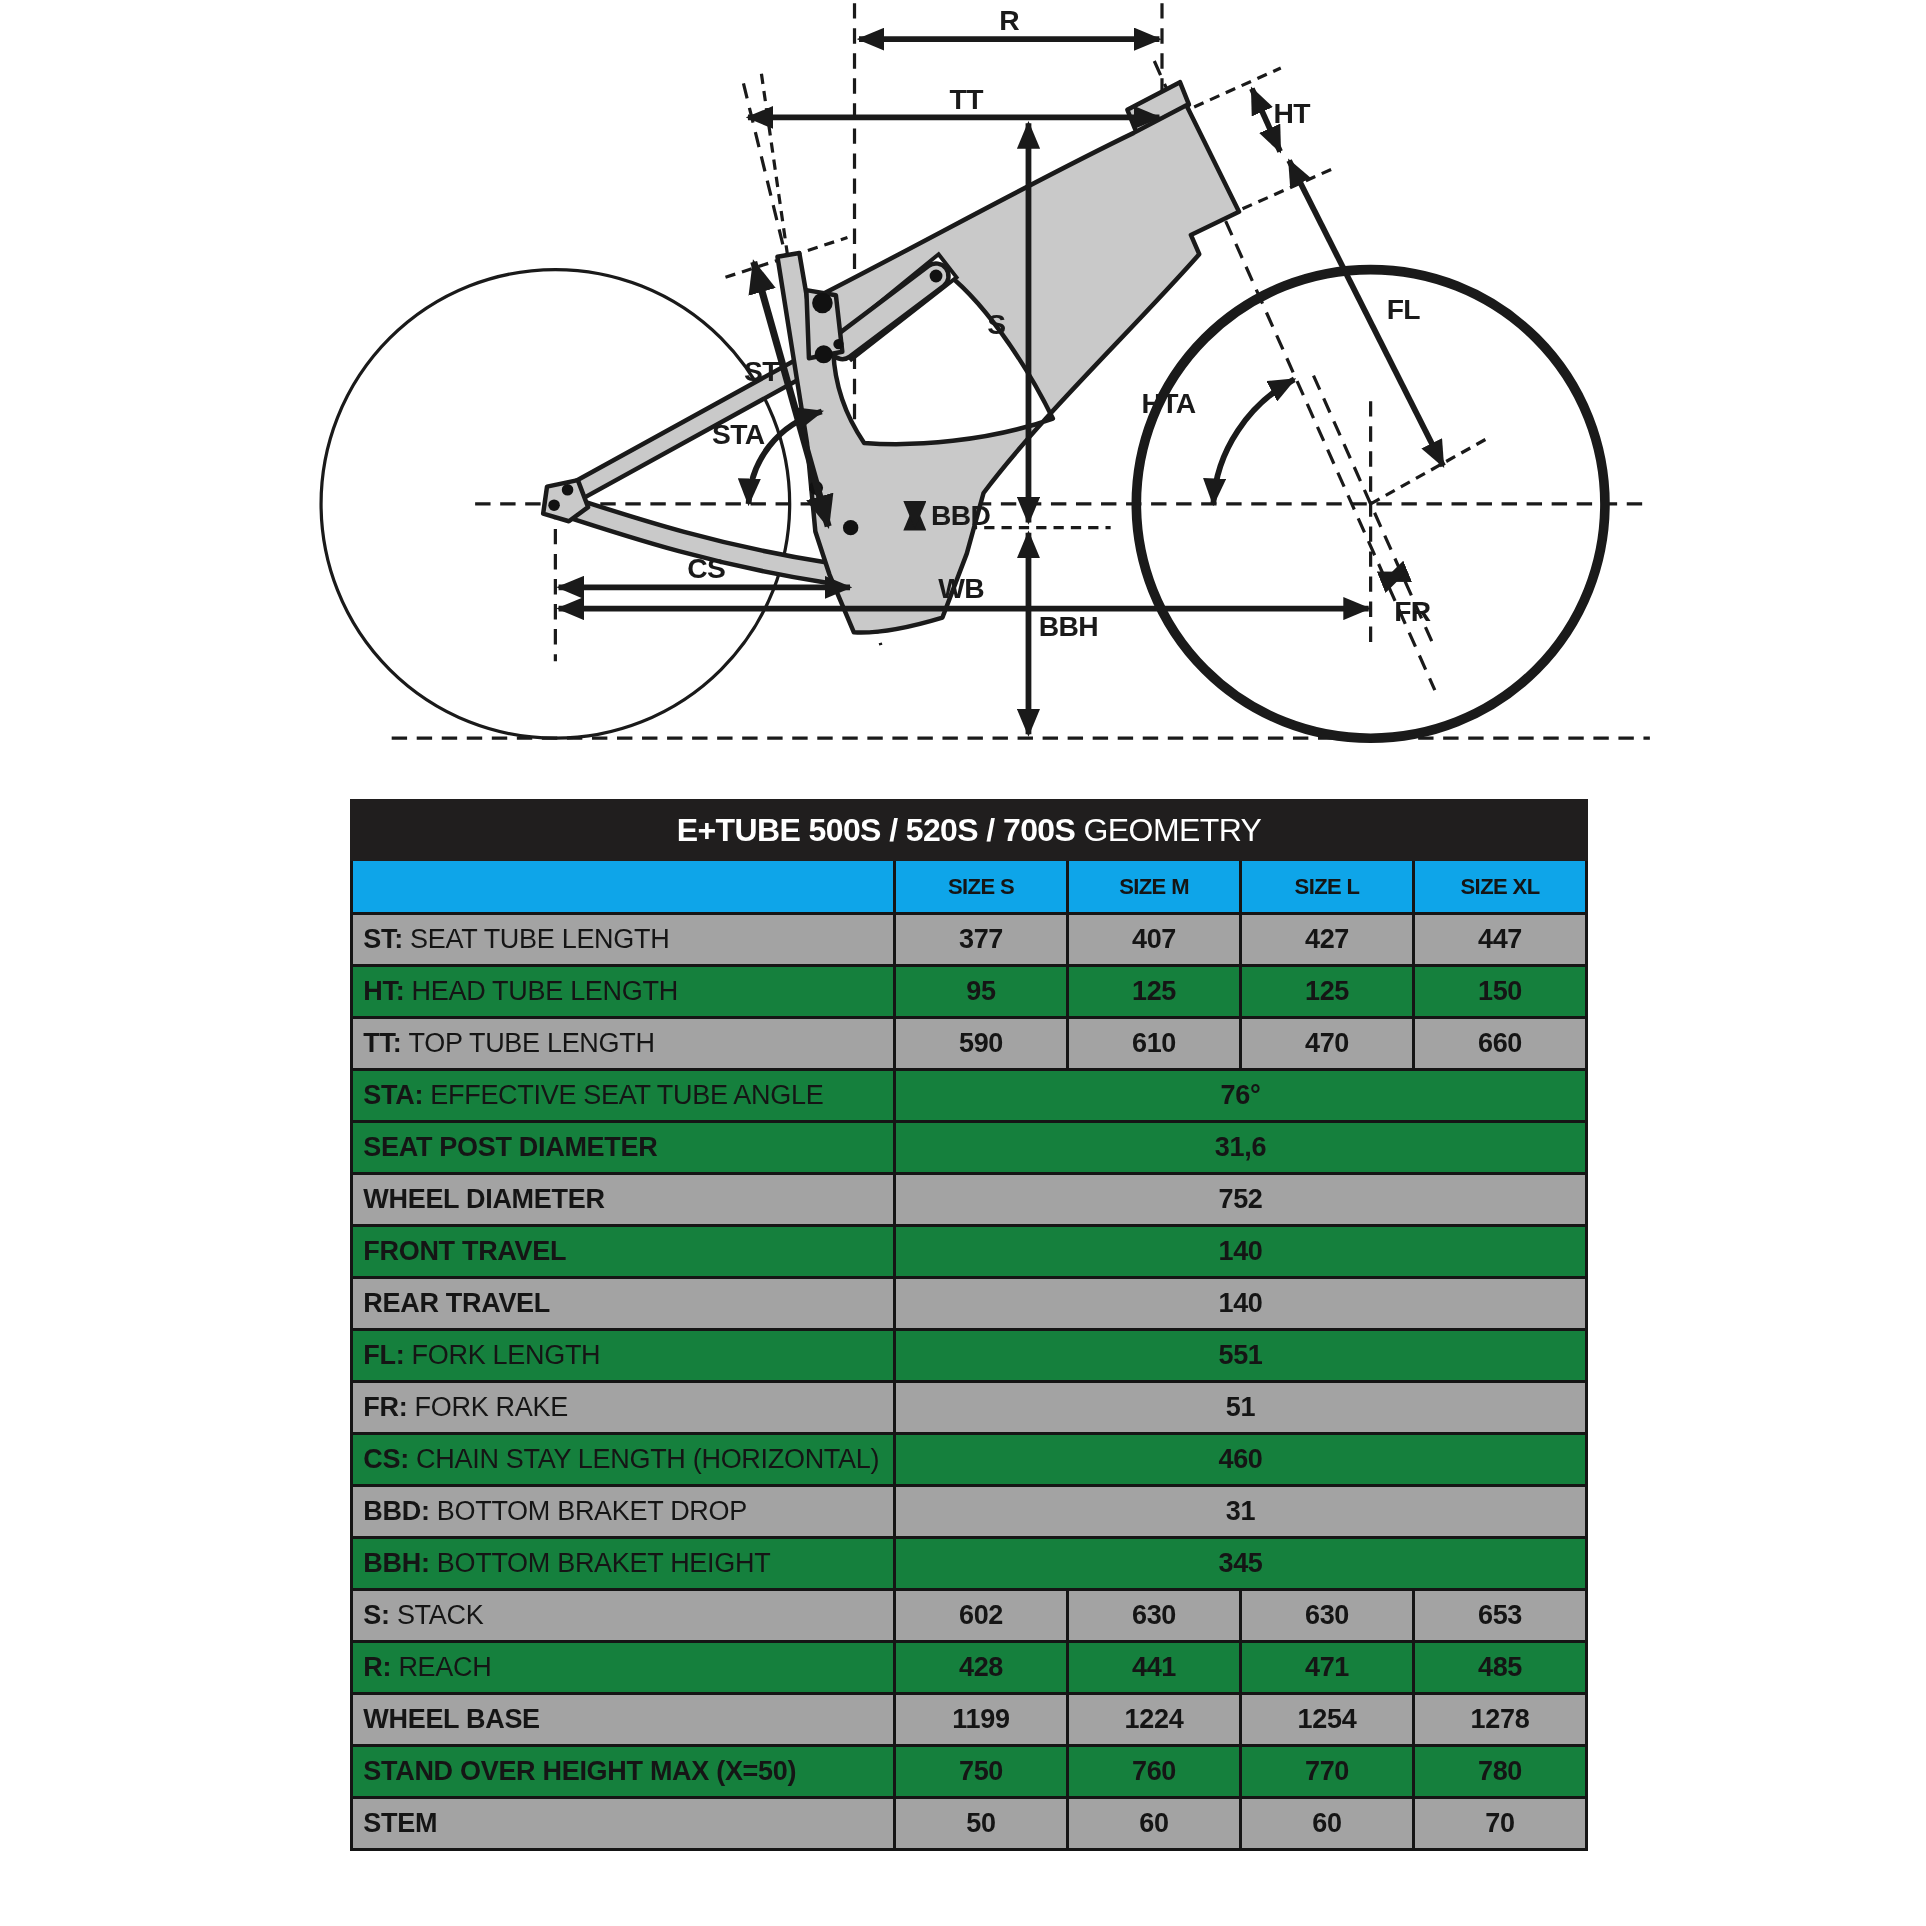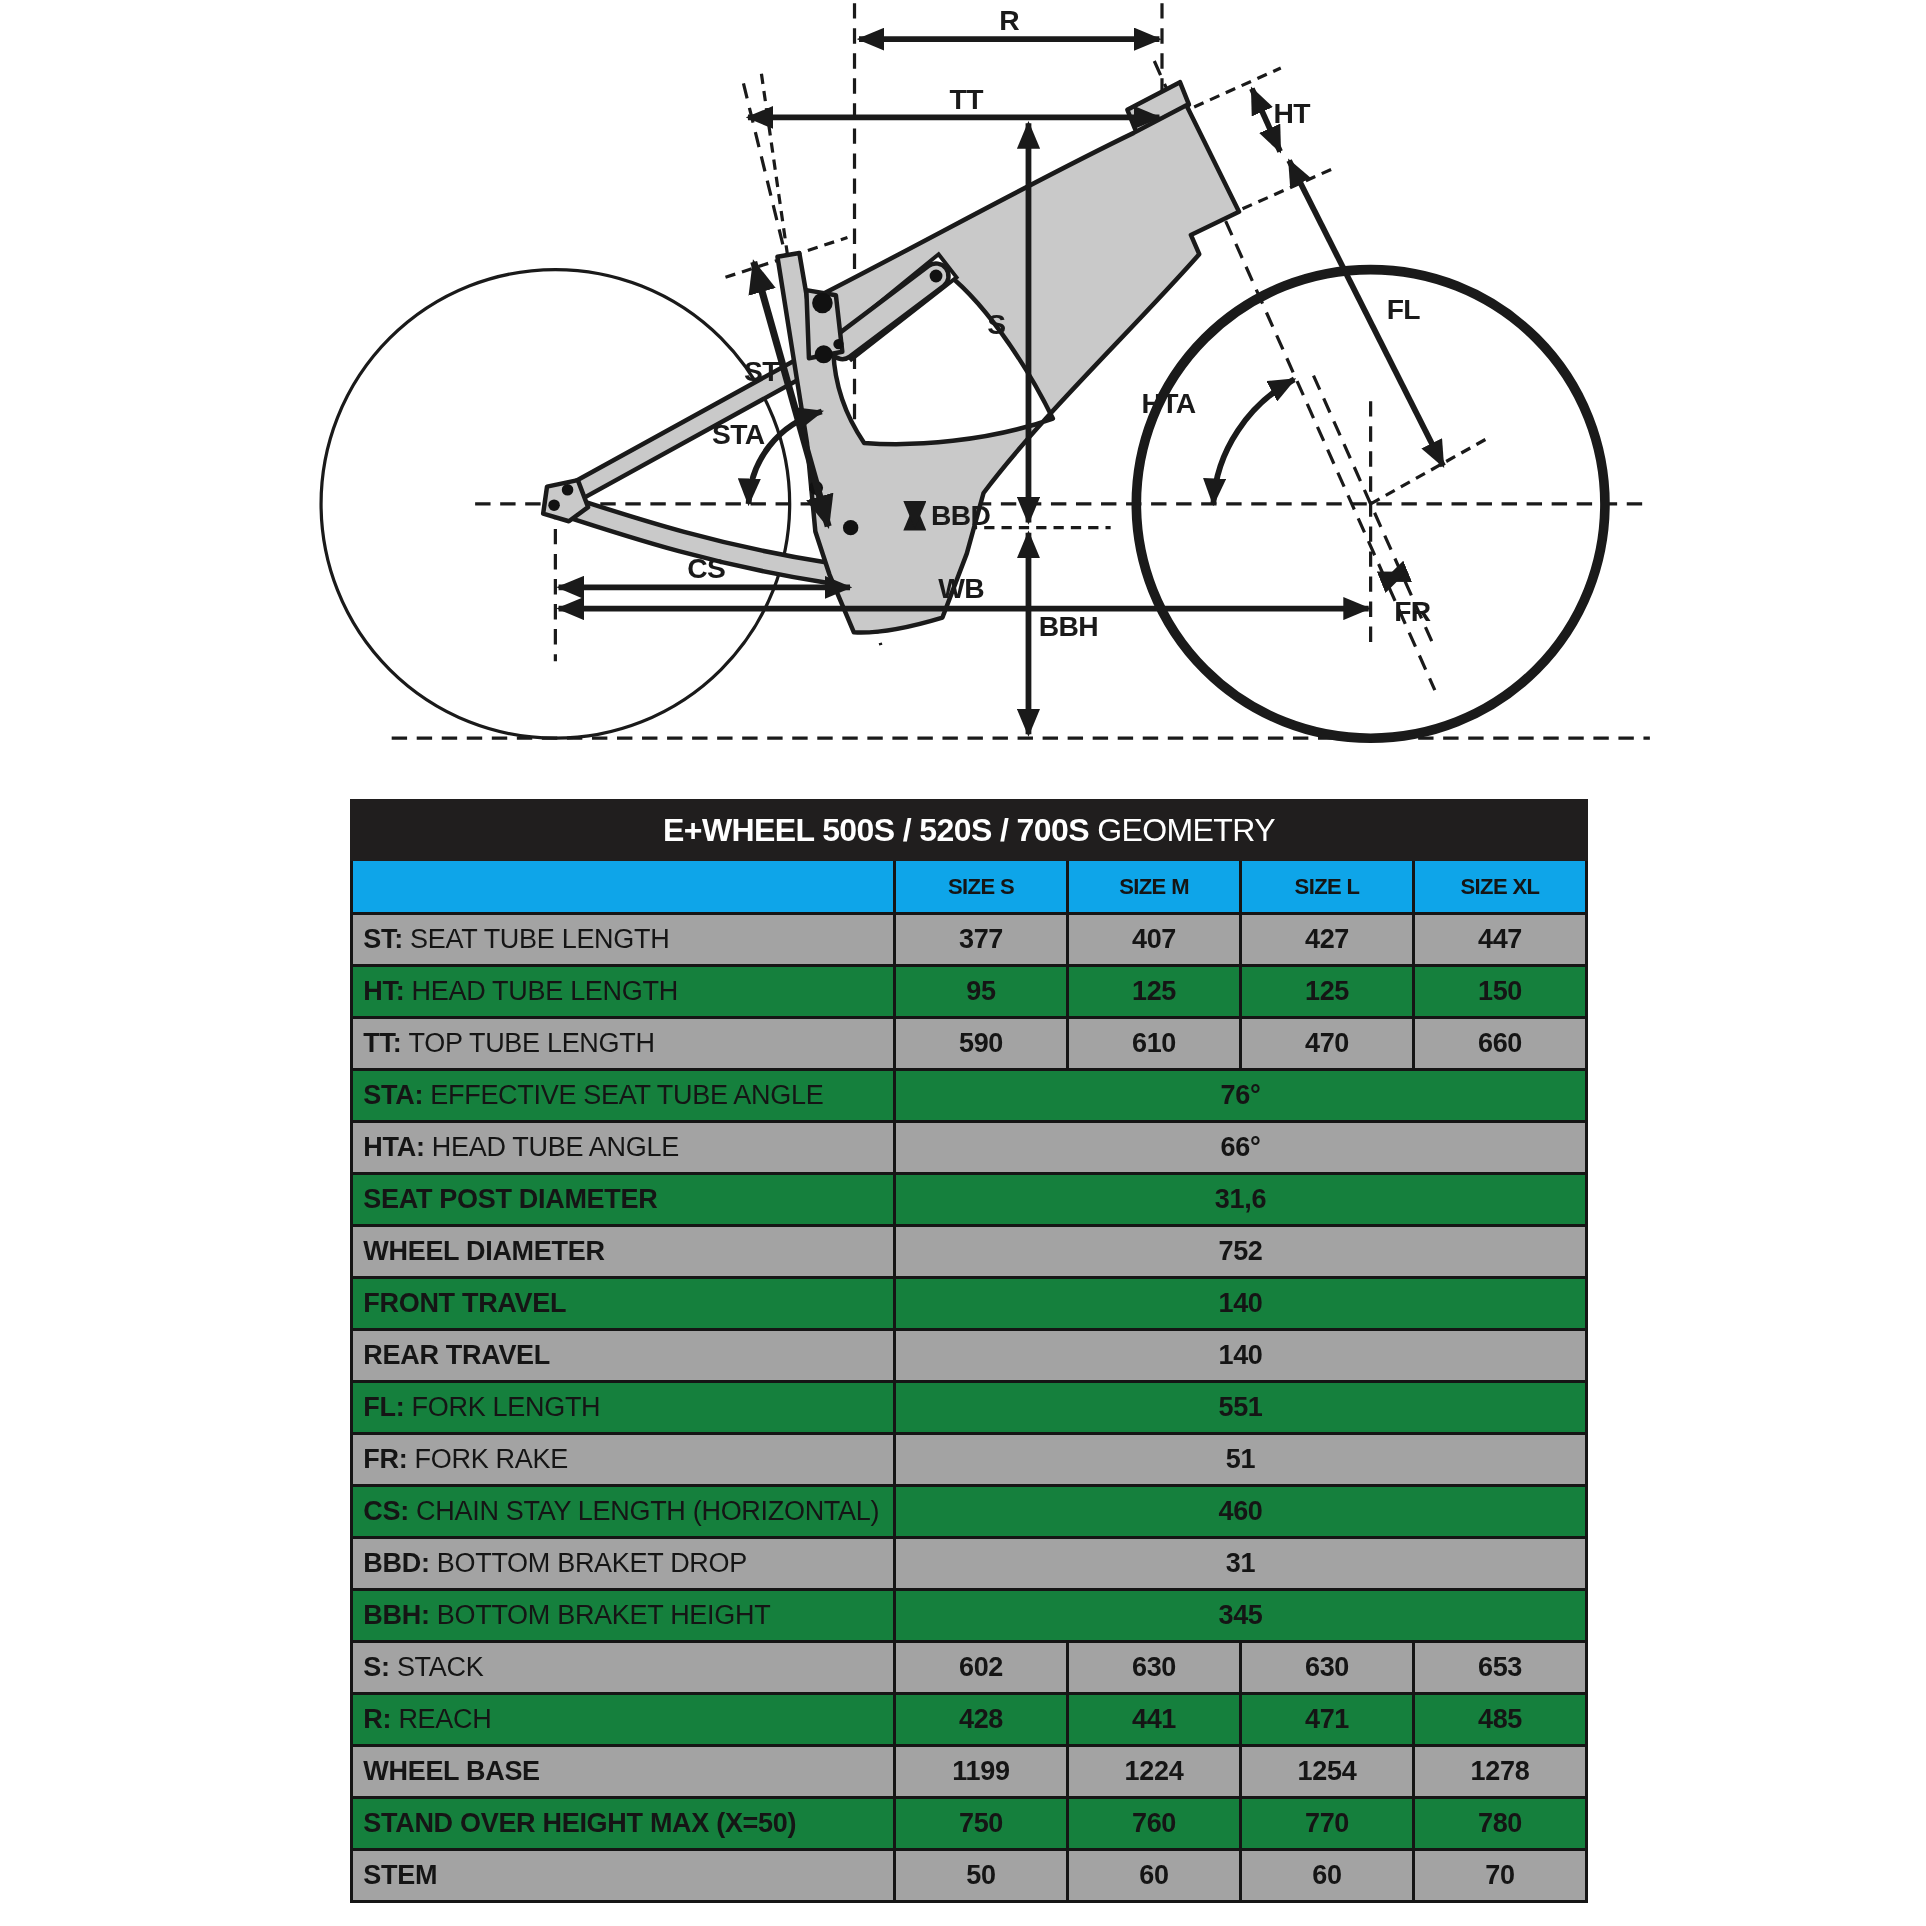--- a/index.html
+++ b/index.html
@@ -148,21 +148,21 @@
       <colgroup>
         <col class="col-lbl">
           <col class="col-s">
           <col class="col-m">
           <col class="col-l">
           <col class="col-xl">
       </colgroup>
       <tbody id="geo-tbody">
         <tr class="title-row">
           <td colspan="5">
-            <span class="t-bold">E+WHEEL 500S / 520S / 700S</span>
+            <span class="t-bold">E+TUBE 500S / 520S / 700S</span>
             <span class="t-reg"> <span>GEOMETRY</span></span>
           </td>
         </tr>
         <tr class="head-row">
           <th></th>
           <th>SIZE S</th>
           <th>SIZE M</th>
           <th>SIZE L</th>
           <th>SIZE XL</th>
         </tr>
@@ -185,24 +185,20 @@
             <td class="lbl"><b>TT: </b>TOP TUBE LENGTH</td>
             <td class="val">590</td>
             <td class="val">610</td>
             <td class="val">470</td>
             <td class="val">660</td>
           </tr>
           <tr class="data-row plain">
             <td class="lbl"><b>STA: </b>EFFECTIVE SEAT TUBE ANGLE</td>
             <td class="val" colspan="4">76°</td>
           </tr>
-          <tr class="data-row shade">
-            <td class="lbl"><b>HTA: </b>HEAD TUBE ANGLE</td>
-            <td class="val" colspan="4">66°</td>
-          </tr>
           <tr class="data-row plain">
             <td class="lbl"><b>SEAT POST DIAMETER</b></td>
             <td class="val" colspan="4">31,6</td>
           </tr>
           <tr class="data-row shade">
             <td class="lbl"><b>WHEEL DIAMETER</b></td>
             <td class="val" colspan="4">752</td>
           </tr>
           <tr class="data-row plain">
             <td class="lbl"><b>FRONT TRAVEL</b></td>

